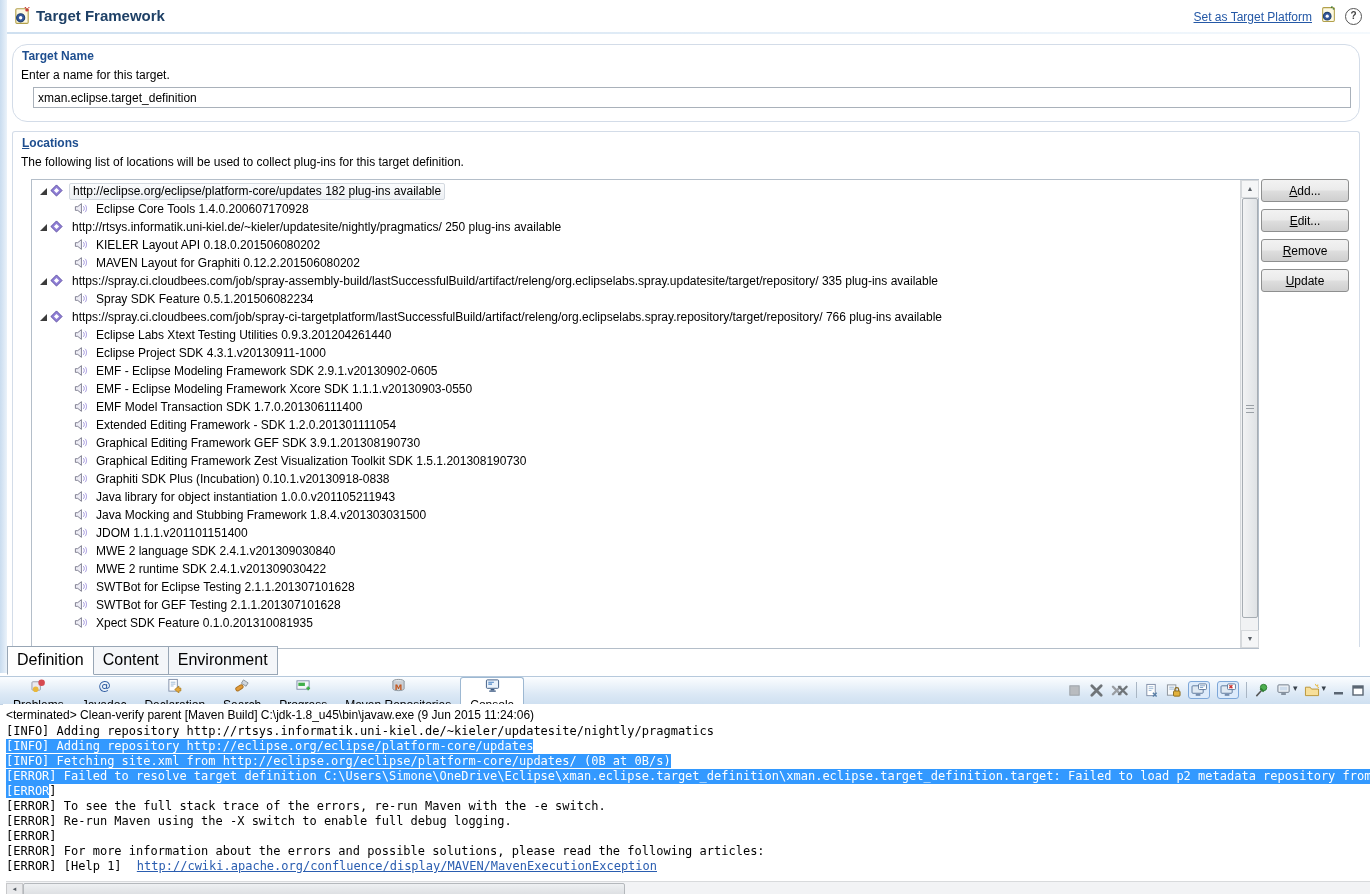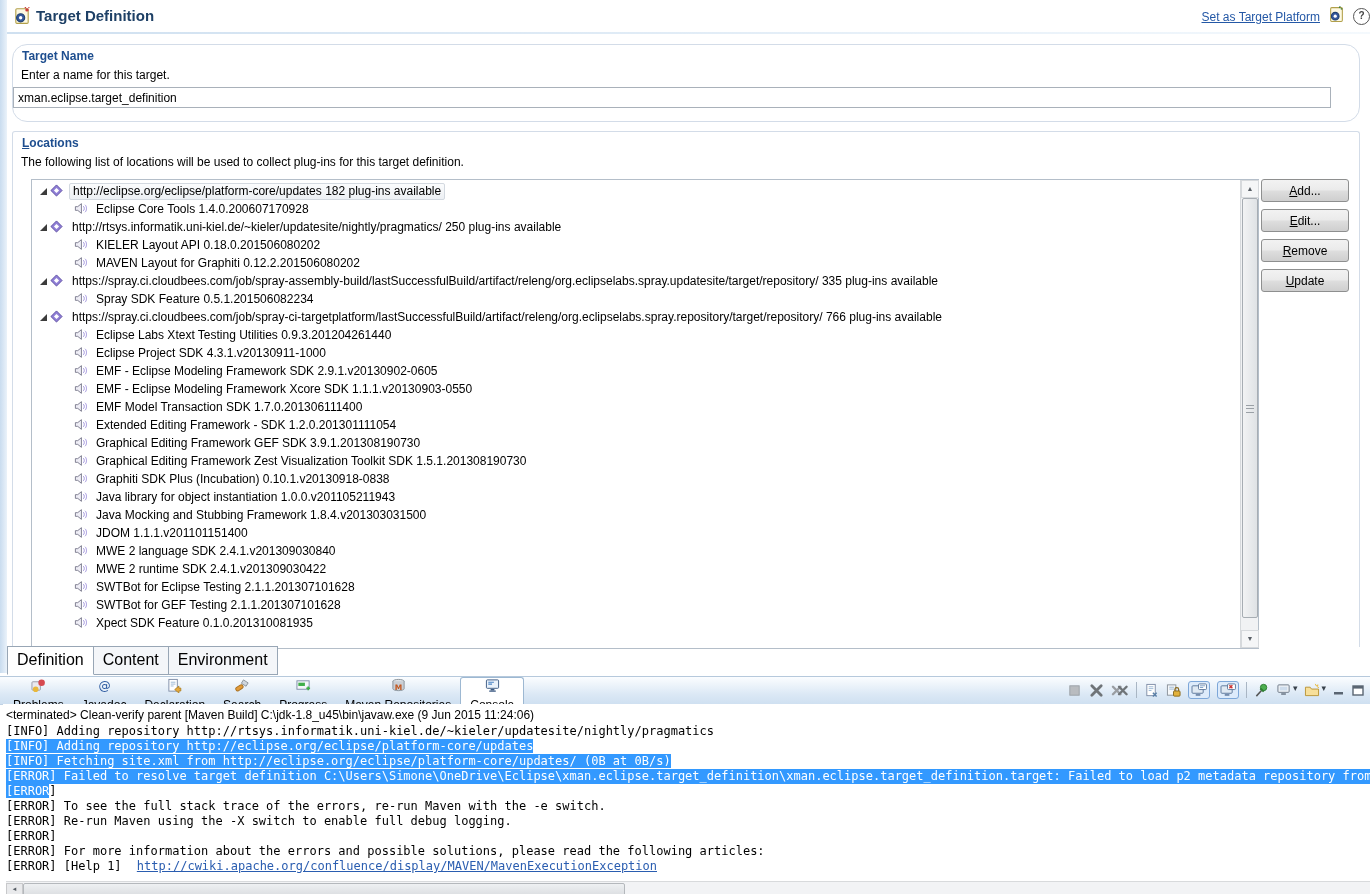--- a/index.html
+++ b/index.html
@@ -6,33 +6,33 @@
   body{width:1370px;height:894px;overflow:hidden;background:#fff;
        font-family:"Liberation Sans",sans-serif;color:#000;position:relative;}
 
   
   .editor{position:absolute;left:0;top:0;width:1370px;height:673px;background:#fff;}
   .left-strip{position:absolute;left:0;top:0;width:7px;height:673px;
       background:linear-gradient(to right,#c9dcef,#eaf2fa);}
   .form-header{position:absolute;left:7px;top:0;width:1363px;height:32px;background:#fff;}
   .fh-icon{position:absolute;left:6px;top:7px;width:18px;height:18px;}
   .fh-title{position:absolute;left:29px;top:7px;font-size:15px;font-weight:bold;color:#1e4066;}
-  .fh-right{position:absolute;right:0;top:6px;display:flex;align-items:center;gap:8px;}
+  .fh-right{position:absolute;right:8px;top:6px;display:flex;align-items:center;gap:8px;}
   .fh-link{font-size:12px;color:#2458a6;text-decoration:underline;cursor:pointer;}
   .help-circle{width:15px;height:15px;border:1.5px solid #555;border-radius:50%;
       font-size:10px;line-height:14px;text-align:center;color:#444;font-weight:bold;}
   .header-sep{position:absolute;left:7px;top:32px;width:1363px;height:2px;
       background:linear-gradient(to right,#cfe0f0,#f4f9fd);}
 
   .section{position:absolute;left:12px;width:1346px;border:1px solid #d3dce8;border-radius:15px;background:#fff;}
   #sec-target{top:44px;height:76px;}
   #sec-locations{top:131px;height:515px;border-bottom:none;border-radius:3px 3px 0 0;}
   .sec-title{position:absolute;left:9px;top:4px;font-weight:bold;font-size:12px;color:#1e4e8f;}
   .sec-desc{position:absolute;left:8px;top:23px;font-size:12px;}
-  #target-input{position:absolute;left:0;top:42px;width:1308px;height:19px;
+  #target-input{position:absolute;left:20px;top:42px;width:1308px;height:19px;
       border:1px solid #a9b1ba;font-size:12px;padding:0 4px;font-family:"Liberation Sans",sans-serif;}
 
   .tree-box{position:absolute;left:18px;top:47px;width:1226px;height:468px;
       border:1px solid #b4bec9;background:#fff;display:flex;}
   .tree{flex:1;overflow:hidden;padding-top:2px;}
   .trow{height:18px;display:flex;align-items:center;font-size:12px;white-space:nowrap;}
   .trow .expander{width:0;height:0;border-bottom:7px solid #3c3c3c;border-left:7px solid transparent;
       margin-left:8px;margin-right:3px;flex:none;}
   .trow.child{padding-left:42px;}
   .icon14{width:14px;height:14px;margin-right:5px;flex:none;display:inline-flex;}
@@ -103,21 +103,21 @@
   <div class="form-header">
     <span class="fh-icon">
       <svg width="18" height="18" viewBox="0 0 16 16">
           <rect x="2.5" y="1.5" width="11" height="13" rx="1" fill="#fdf9e3" stroke="#b2a04a"></rect>
           <circle cx="6.8" cy="9.6" r="3.6" fill="#35589c" stroke="#21406e"></circle>
           <circle cx="6.8" cy="9.6" r="1.5" fill="#fff"></circle>
           <circle cx="12.4" cy="2.6" r="1.5" fill="#cc3b3b"></circle>
           <path d="M10.5 1l1-1M13.7 1l.8-.8" stroke="#cc3b3b" stroke-width="1"></path>
         </svg>
     </span>
-    <span class="fh-title">Target Definition</span>
+    <span class="fh-title">Target Framework</span>
     <span class="fh-right">
       <a class="fh-link">Set as Target Platform</a>
       <span>
         <svg width="17" height="17" viewBox="0 0 16 16">
             <rect x="2.5" y="1.5" width="11" height="13" rx="1" fill="#fdf9e3" stroke="#b2a04a"></rect>
             <circle cx="6.8" cy="9.6" r="3.6" fill="#35589c" stroke="#21406e"></circle>
             <circle cx="6.8" cy="9.6" r="1.5" fill="#fff"></circle>
             <path d="M10.5 1.6l1.2-1.2M12 3l1.5-.6" stroke="#3b7a3b" stroke-width="1.2"></path>
           </svg>
       </span>

